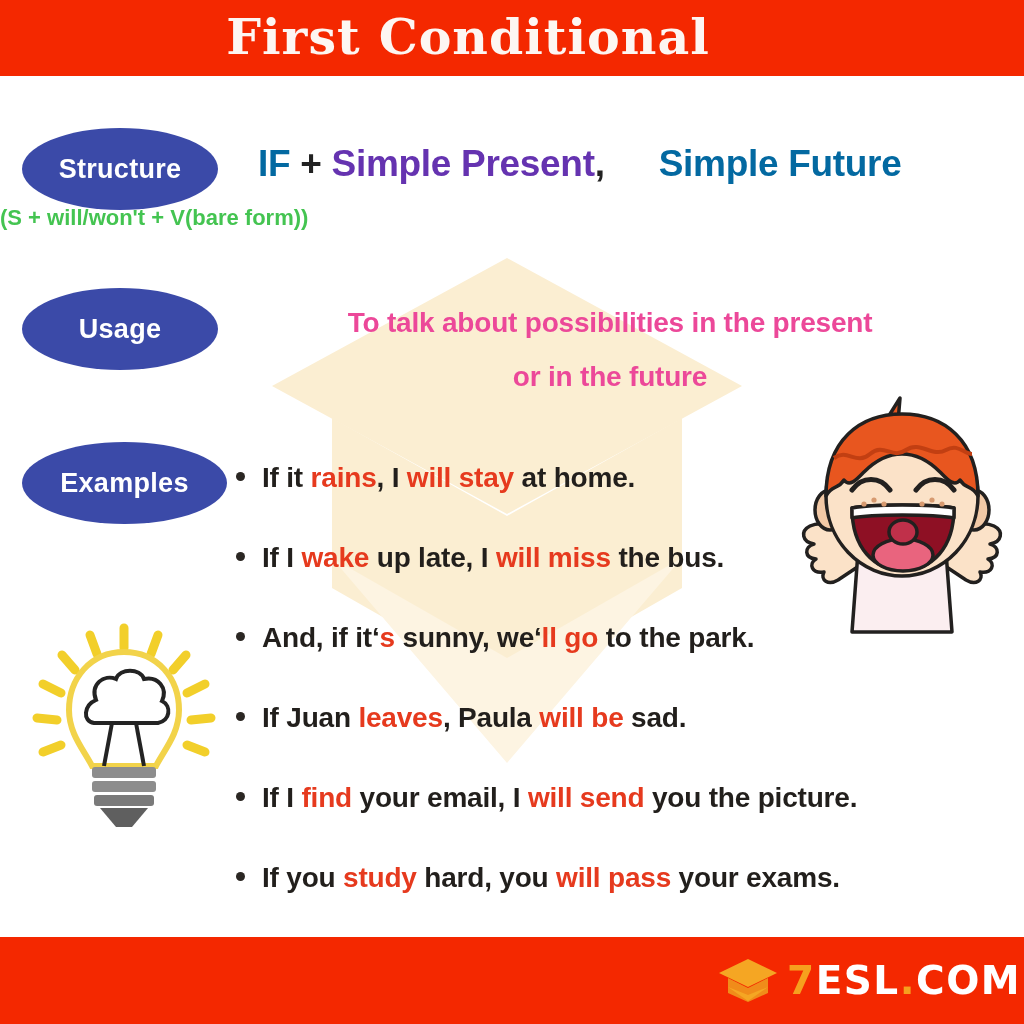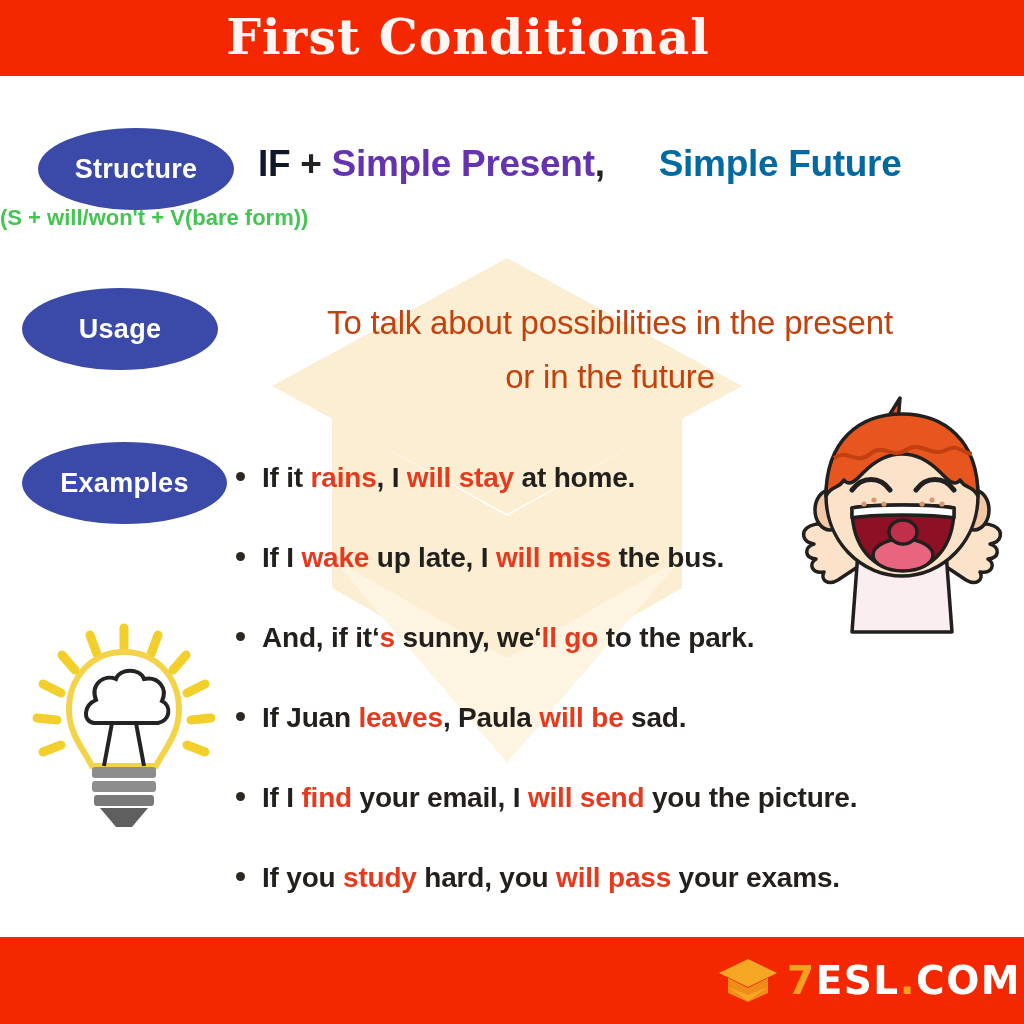--- a/index.html
+++ b/index.html
@@ -71,35 +71,35 @@
     color: #ffffff;
     font-weight: bold;
     text-align: center;
     white-space: nowrap;
     font-size: 27px;
     display: flex;
     align-items: center;
     justify-content: center;
     letter-spacing: 0.3px;
   }
-  #pill-structure { left: 38px;  top: 128px; width: 196px; height: 82px; }
+  #pill-structure { left: 22px;  top: 128px; width: 196px; height: 82px; }
   #pill-usage     { left: 22px;  top: 288px; width: 196px; height: 82px; }
   #pill-examples  { left: 22px;  top: 442px; width: 205px; height: 82px; }
 
   
   #structure-line {
     position: absolute;
     left: 258px;
     top: 143px;
     font-size: 37px;
     font-weight: bold;
     white-space: nowrap;
     letter-spacing: -0.3px;
   }
-  .tok-if      { color: #0f172a; }
+  .tok-if      { color: #0369a1; }
   .tok-plus    { color: #222222; }
   .tok-present { color: #6533b0; text-align: center; }
   .tok-comma   { color: #222222; }
   .tok-future  { color: #0369a1; margin-left: 44px; }
 
   #structure-sub {
     position: absolute;
     left: 0;
     top: 205px;
     width: 966px;
@@ -110,23 +110,23 @@
     white-space: nowrap;
   }
 
   
   #usage-text {
     position: absolute;
     left: 250px;
     top: 296px;
     width: 720px;
     text-align: center;
-    color: #c2410c;
-    font-size: 33px;
-    font-weight: normal;
+    color: #ec4899;
+    font-size: 28px;
+    font-weight: bold;
     line-height: 54px;
     letter-spacing: -0.2px;
   }
 
   
   #examples-list {
     position: absolute;
     left: 236px;
     top: 462px;
     width: 730px;

